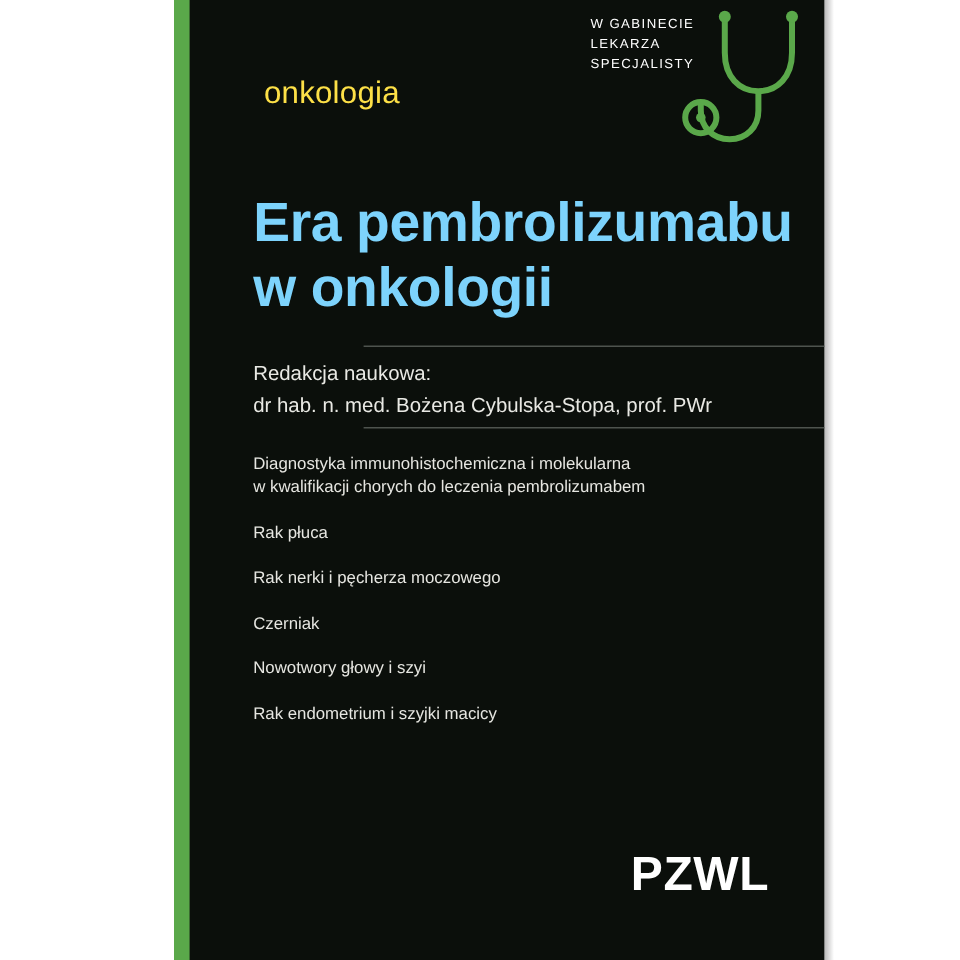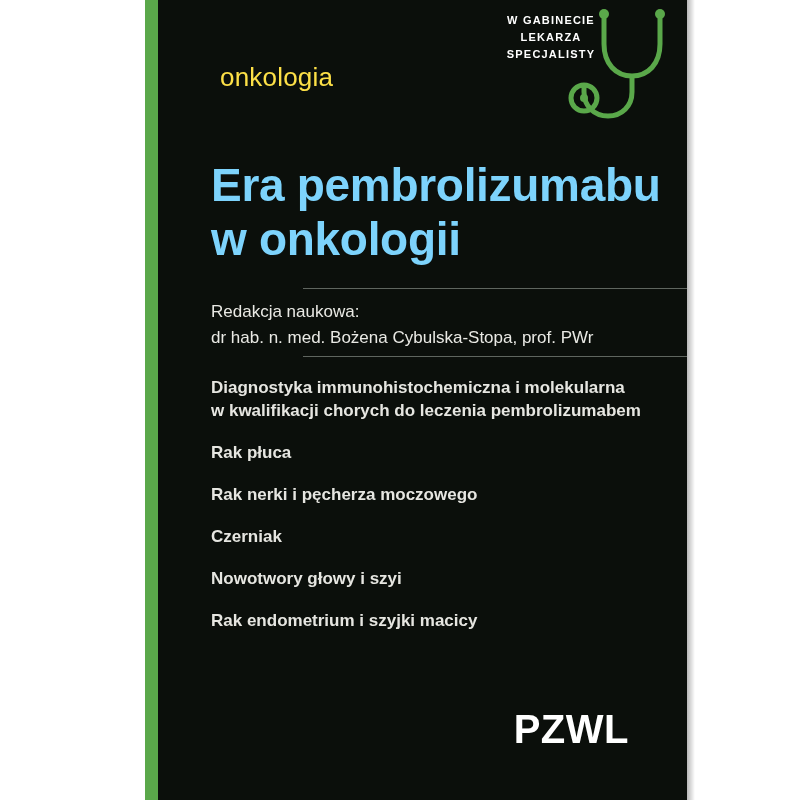--- a/index.html
+++ b/index.html
@@ -114,31 +114,31 @@
 
   
   .contents {
     position: absolute;
     left: 66px;
     top: 377px;
     width: 460px;
     color: #e6e6e1;
   }
   .contents .entry {
-    font-size: 17px;
+    font-size: 14px;
     line-height: 1.35;
     margin-bottom: 19px;
-    font-weight: 700;
+    font-weight: 400;
   }
   .contents .entry:last-child { margin-bottom: 0; }
 
   
   .publisher {
     position: absolute;
-    right: 58px;
+    right: 46px;
     bottom: 48px;
     color: #ffffff;
     font-size: 40px;
     font-weight: bold;
     letter-spacing: 0.5px;
   }
 </style>
 </head>
 <body>
 
@@ -150,21 +150,21 @@
       <svg width="185" height="125" viewBox="0 0 185 125" xmlns="http://www.w3.org/2000/svg">
         <g fill="none" stroke="#5aa84a" stroke-width="5">
           <path d="M118 8 v30 c0 20 12 32 28 32 s28 -12 28 -32 V8"></path>
           <path d="M146 70 v16 c0 14 -10 24 -24 24 s-24 -10 -24 -24 v-8"></path>
         </g>
         <circle cx="118" cy="8" r="5" fill="#5aa84a"></circle>
         <circle cx="174" cy="8" r="5" fill="#5aa84a"></circle>
         <circle cx="98" cy="92" r="13" fill="none" stroke="#5aa84a" stroke-width="5"></circle>
         <circle cx="98" cy="92" r="4" fill="#5aa84a"></circle>
       </svg>
-      <div style="position:absolute; left:6px; top:6px; width:118px; text-align:center; color:#ffffff; font-size:11px; font-weight:bold; letter-spacing:1.2px; line-height:1.55;">
+      <div style="position:absolute; left:6px; top:6px; width:118px; text-align:left; color:#ffffff; font-size:11px; font-weight:normal; letter-spacing:1.2px; line-height:1.55;">
         <div>W GABINECIE</div>
         <div>LEKARZA</div>
         <div>SPECJALISTY</div>
       </div>
     </div>
 
     <div class="category">onkologia</div>
 
     <div class="title-block">
       <div class="title-line">Era pembrolizumabu</div>

